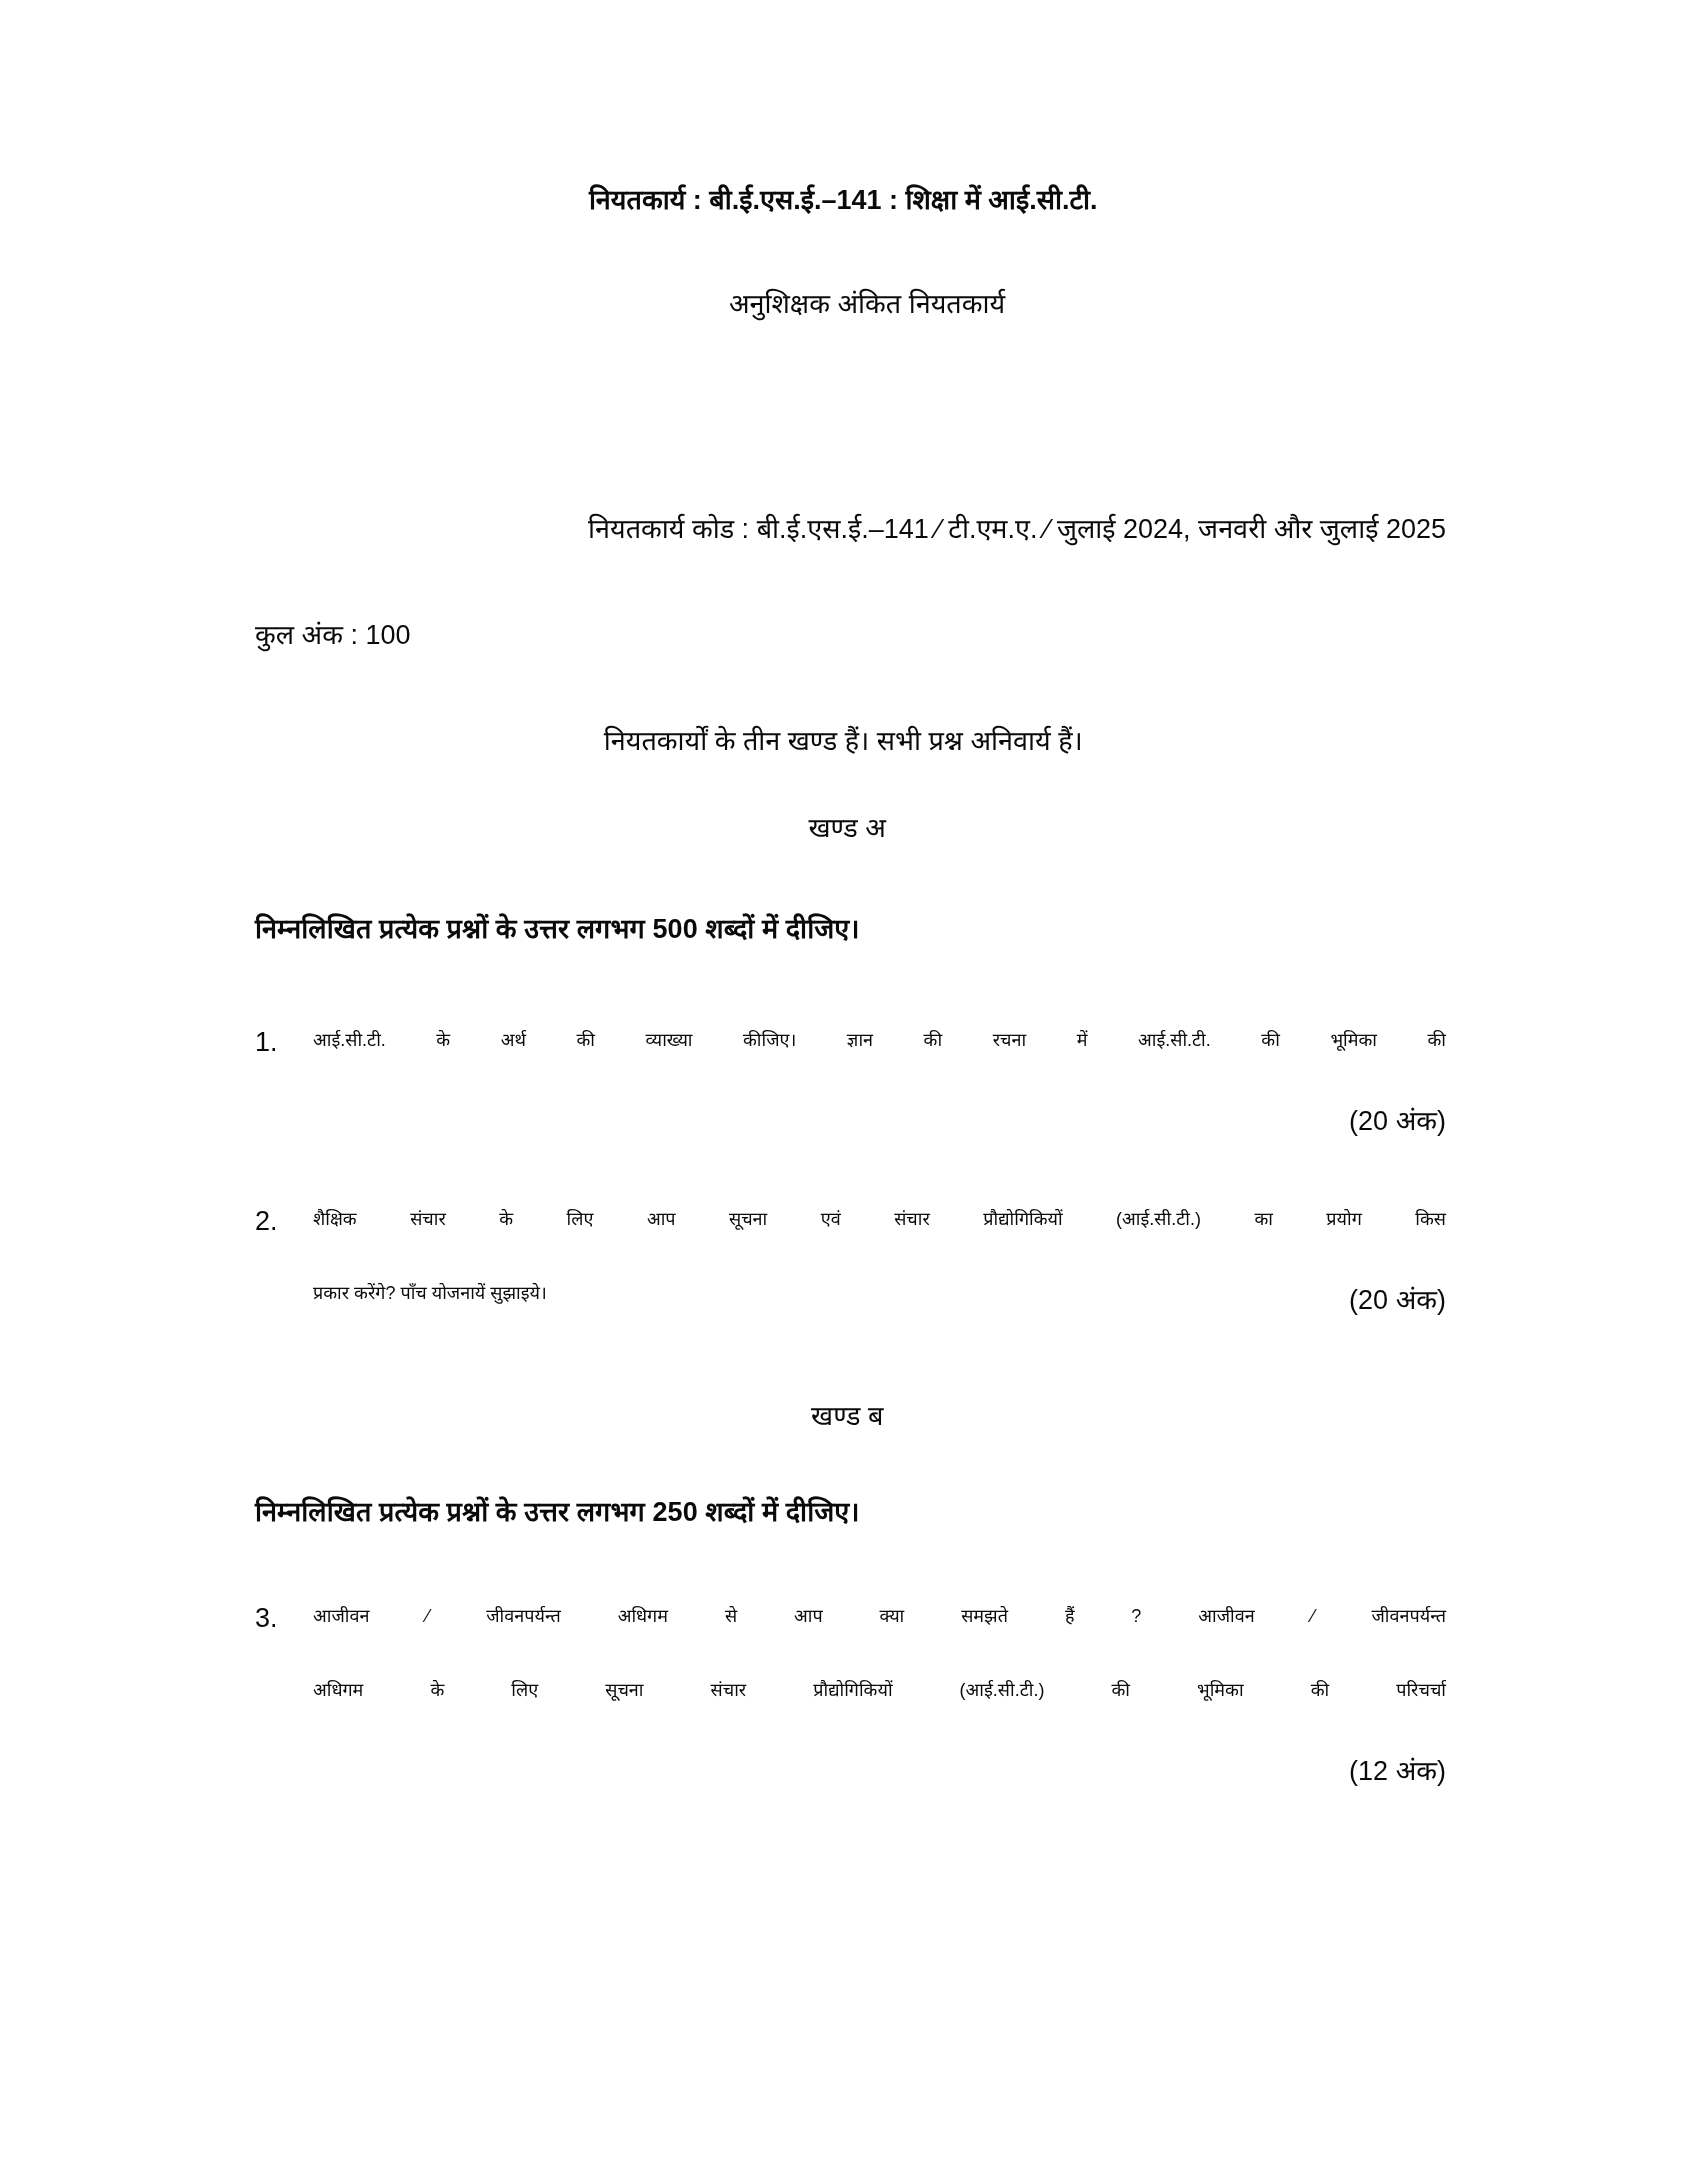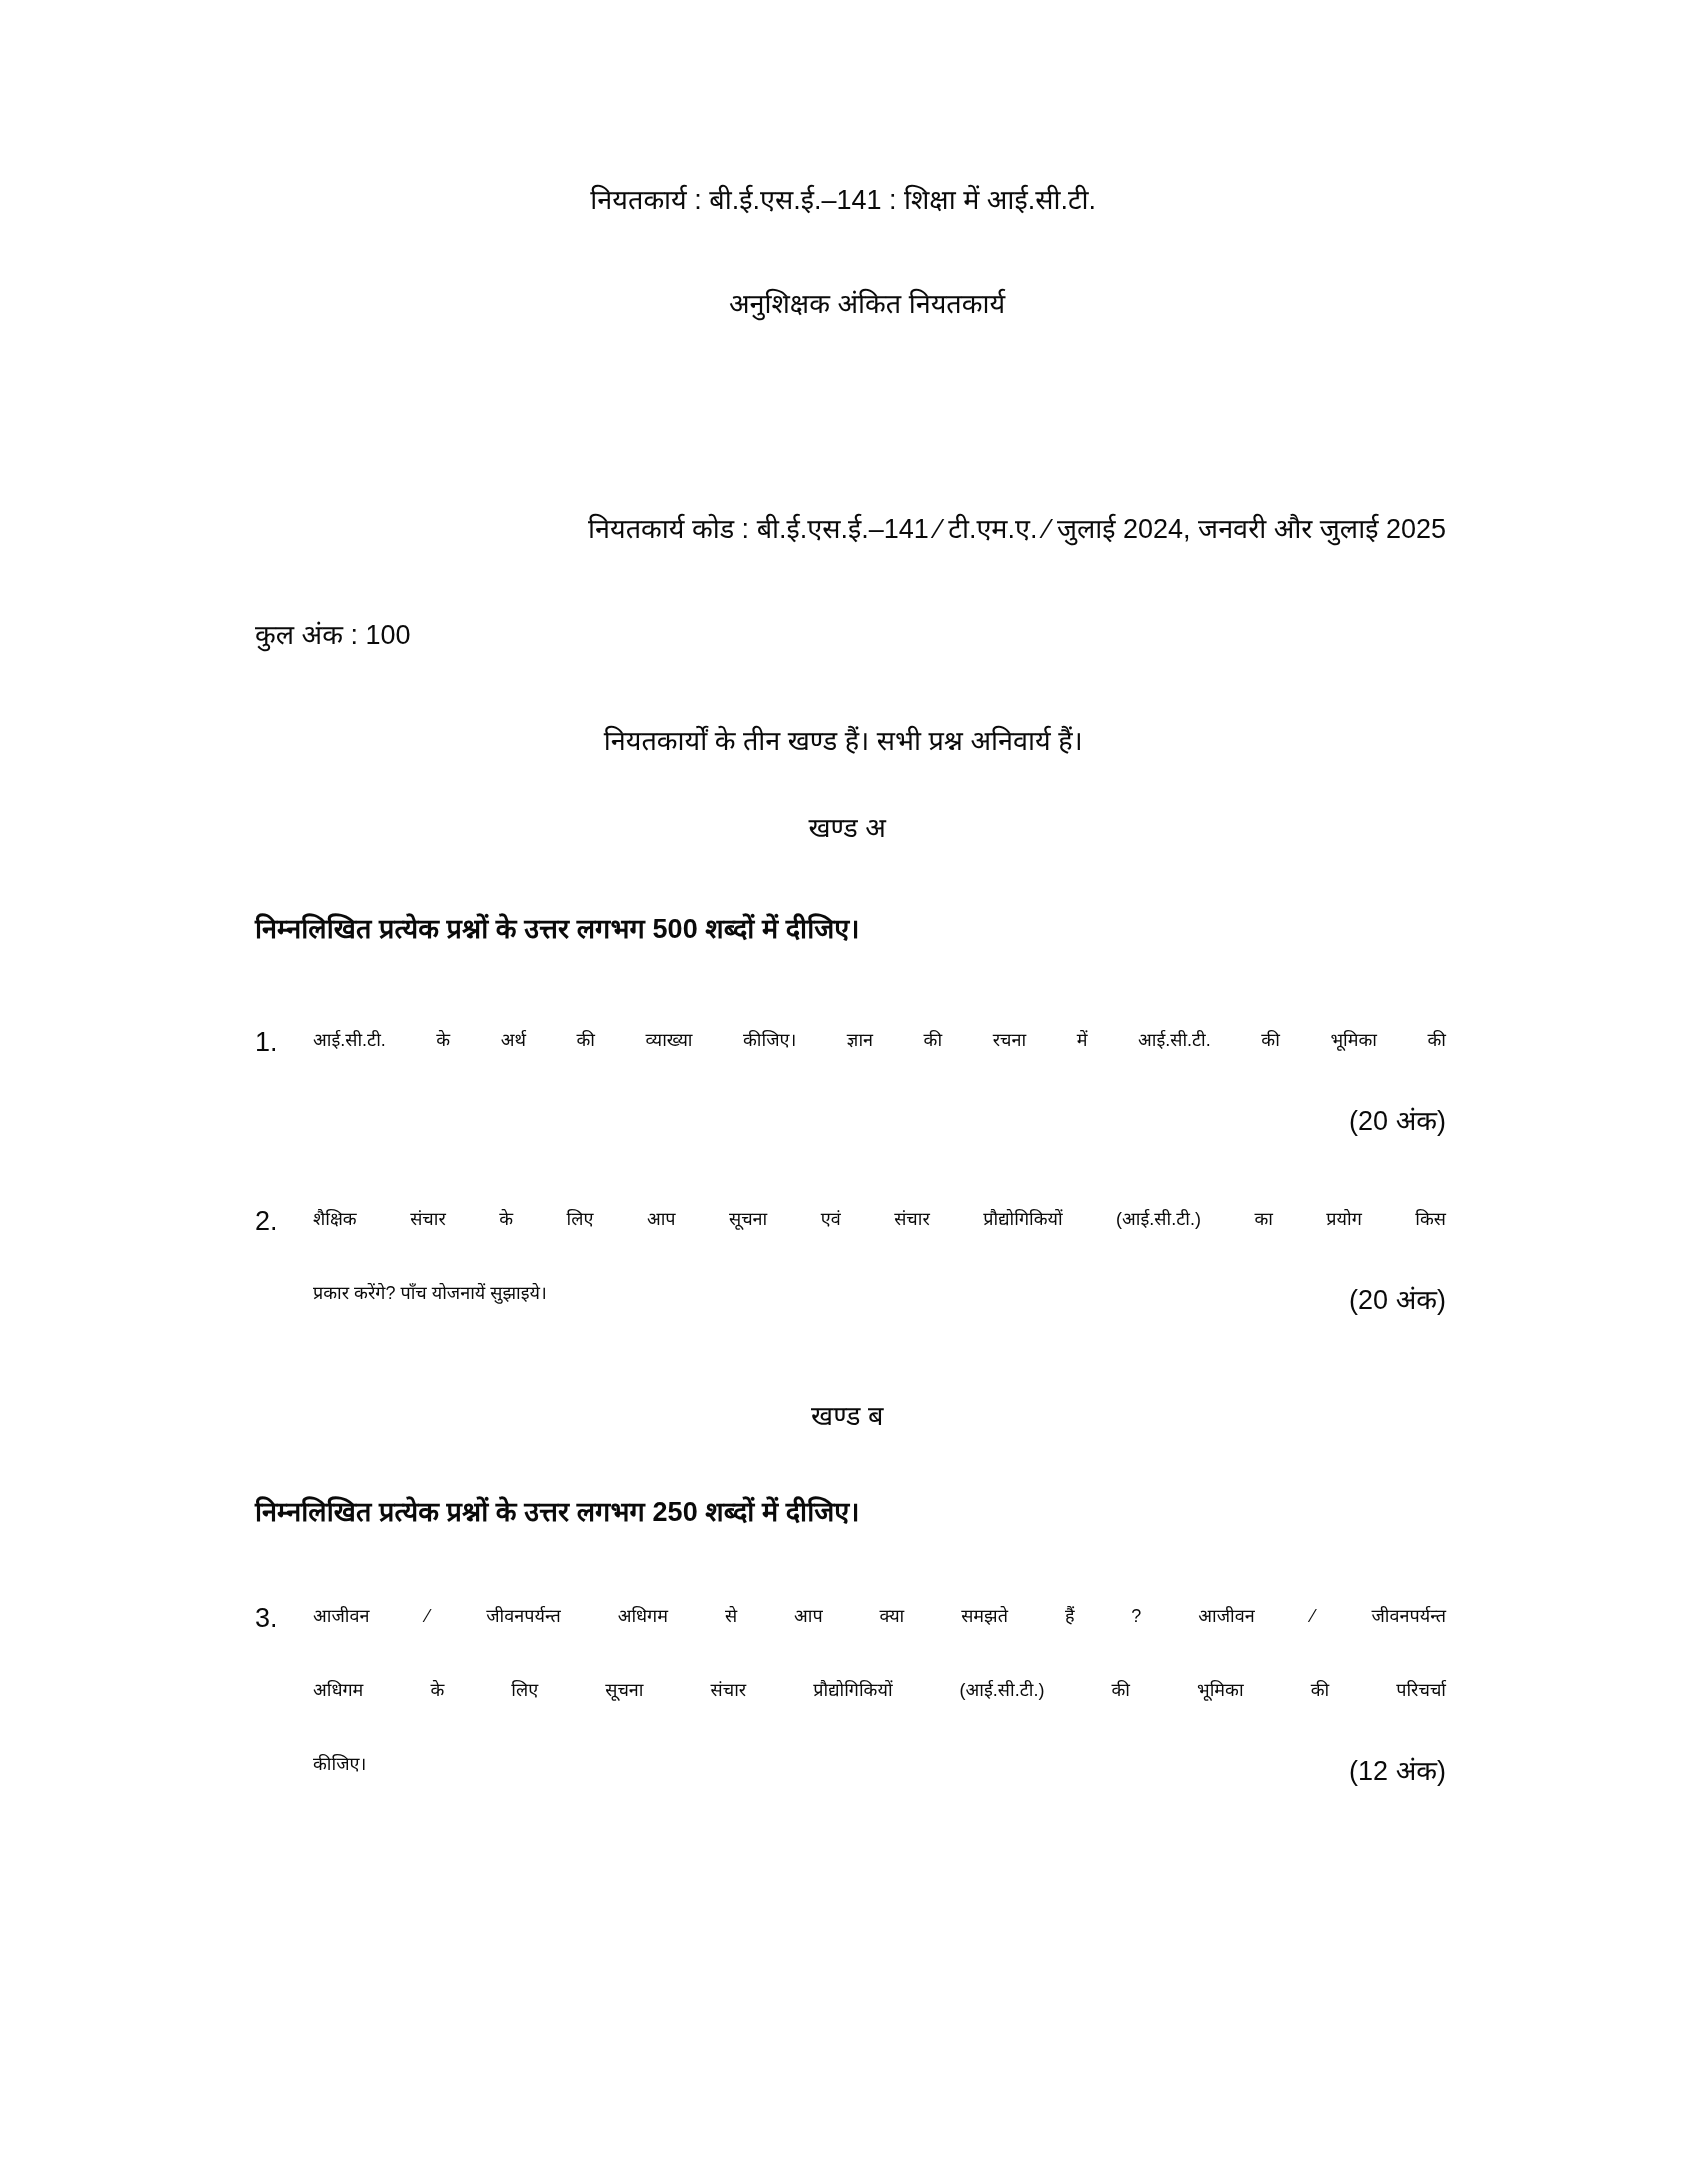--- a/index.html
+++ b/index.html
@@ -30,20 +30,21 @@
 
   .title-main {
     position: absolute;
     left: 255px;
     top: 180px;
     width: 1191px;
     text-align: center;
     font-size: 27px;
     color: #0a0a0a;
     text-indent: -14.6px;
+    font-weight: bold;
   }
 
   .title-sub {
     position: absolute;
     left: 255px;
     top: 284px;
     width: 1191px;
     text-align: center;
     font-size: 27px;
     color: #0a0a0a;
@@ -215,19 +216,18 @@
 
   <div class="question q3">
     <div class="q-row">
       <span class="q-num">3.</span>
       <span class="q-text justify">आजीवन ⁄ जीवनपर्यन्त अधिगम से आप क्या समझते हैं ? आजीवन ⁄  जीवनपर्यन्त</span>
     </div>
     <div class="q-row">
       <span class="q-text justify">अधिगम के लिए सूचना संचार प्रौद्योगिकियों (आई.सी.टी.) की भूमिका की परिचर्चा</span>
     </div>
     <div class="q-row">
-      <span class="q-text plain">कीजिए।</span>
       <span class="q-marks">(12 अंक)</span>
     </div>
   </div>
 
 </div>
 
 
 </body></html>

